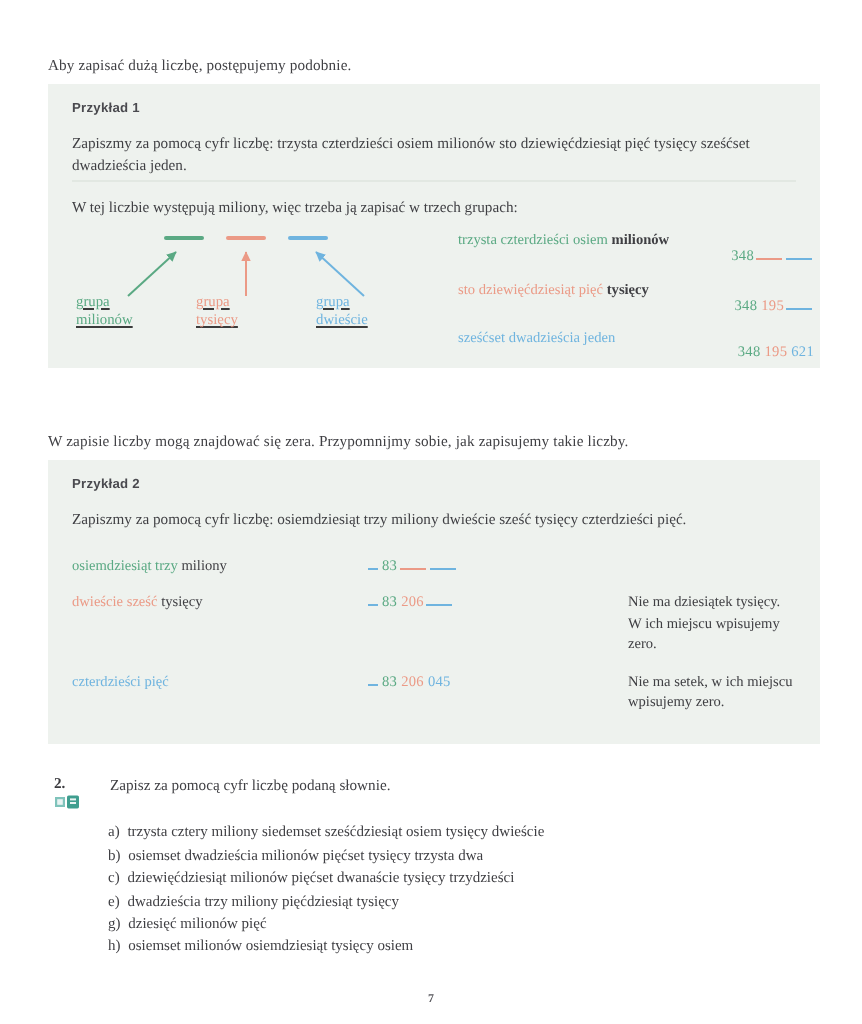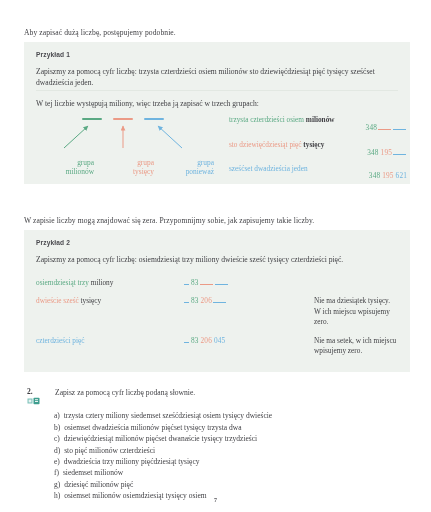--- a/index.html
+++ b/index.html
@@ -106,25 +106,26 @@
   }
   .dash.g { background: #5aa983; }
   .dash.s { background: #eb9a86; }
   .dash.b { background: #6fb4df; }
 
   .arrows { position: absolute; left: 0; top: 0; width: 180px; height: 58px; }
 
   .labels-row {
     position: absolute;
     left: 0;
-    top: 40px;
+    top: 28px;
     width: 176px;
     display: flex;
     justify-content: space-between;
-    text-align: right;
+    text-align: left;
+    text-decoration: underline;
   }
   .grp-label {
     font-size: 7.4px;
     line-height: 1.25;
     width: 56px;
   }
   .grp-label .l1 { display: block; }
   .grp-label .l2 { display: block; }
   .grp-label.g { color: #5aa983; }
   .grp-label.s { color: #eb9a86; }
@@ -305,21 +306,21 @@
         <span class="grp-label g">
           <span class="l1">grupa</span>
           <span class="l2">milionów</span>
         </span>
         <span class="grp-label s">
           <span class="l1">grupa</span>
           <span class="l2">tysięcy</span>
         </span>
         <span class="grp-label b">
           <span class="l1">grupa</span>
-          <span class="l2">ponieważ</span>
+          <span class="l2">dwieście</span>
         </span>
       </div>
     </div>
 
     <div class="rows-right">
       <div class="num-row">
         <span class="words c-green">
           <span>trzysta czterdzieści osiem</span>&nbsp;<span class="unit">milionów</span>
         </span>
         <span class="digits">
@@ -398,23 +399,21 @@
           <rect x="8.0" y="4.0" width="3" height="1" fill="#e9f3f2"></rect>
         </svg>
       </div>
       <div class="ex-prompt">Zapisz za pomocą cyfr liczbę podaną słownie.</div>
     </div>
 
     <ul class="ex-list">
       <li><span class="ltr">a)</span> <span>trzysta cztery miliony siedemset sześćdziesiąt osiem tysięcy dwieście</span></li>
       <li><span class="ltr">b)</span> <span>osiemset dwadzieścia milionów pięćset tysięcy trzysta dwa</span></li>
       <li><span class="ltr">c)</span> <span>dziewięćdziesiąt milionów pięćset dwanaście tysięcy trzydzieści</span></li>
-      <li><span class="ltr">d)</span> <span>sto pięć milionów czterdzieści</span></li>
       <li><span class="ltr">e)</span> <span>dwadzieścia trzy miliony pięćdziesiąt tysięcy</span></li>
-      <li><span class="ltr">f)</span> <span>siedemset milionów</span></li>
       <li><span class="ltr">g)</span> <span>dziesięć milionów pięć</span></li>
       <li><span class="ltr">h)</span> <span>osiemset milionów osiemdziesiąt tysięcy osiem</span></li>
     </ul>
   </section>
 
   <div id="page-number">7</div>
 
 </div>
 
 </body></html>

